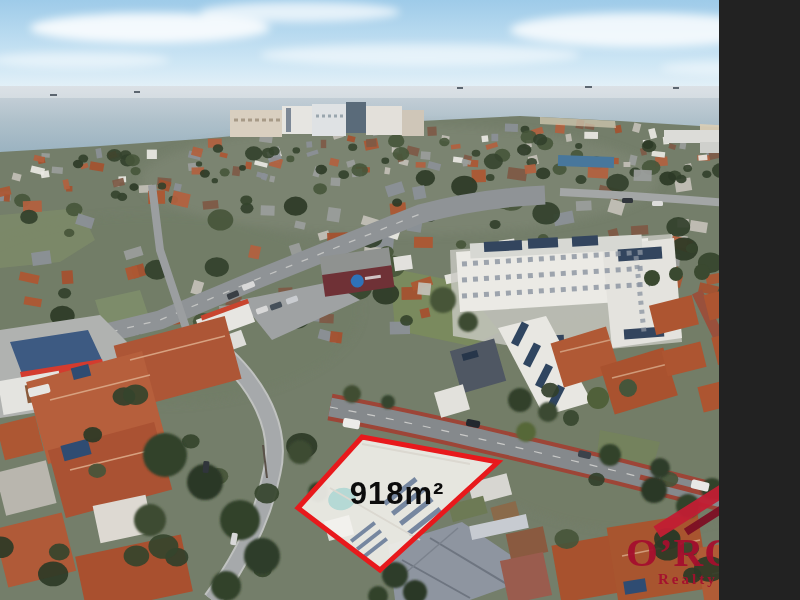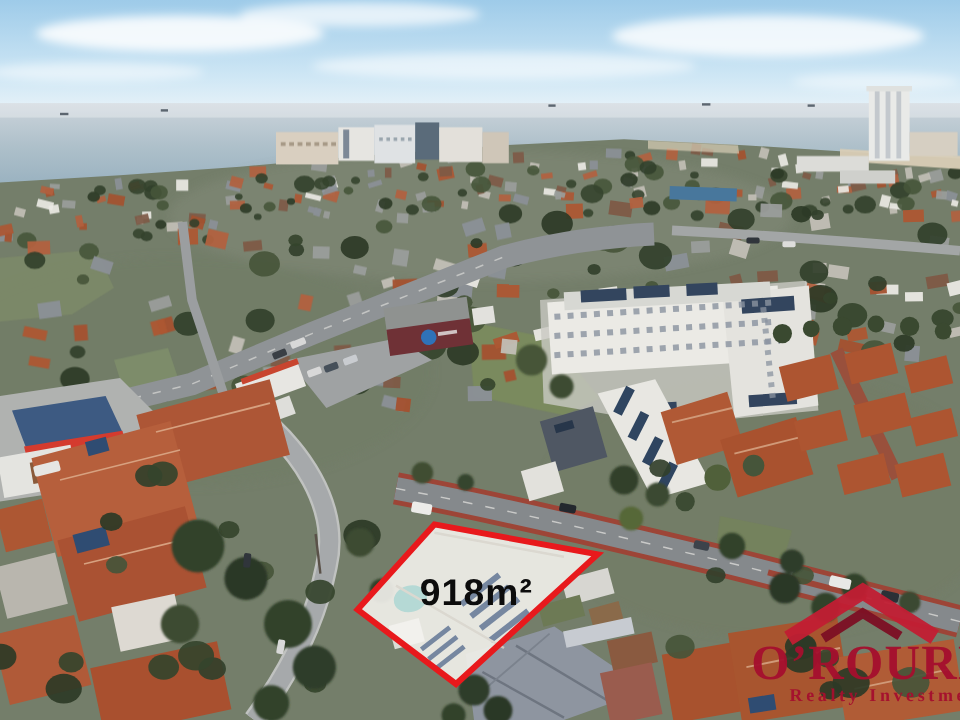--- a/index.html
+++ b/index.html
@@ -1,16 +1,16 @@
 <!DOCTYPE html>
 <html><head>
 <meta charset="utf-8">
 <style>
   html,body{margin:0;padding:0;background:#222;}
-  .stage{position:relative;width:800px;height:600px;overflow:hidden;background:#747e6a;}
+  .stage{position:relative;width:719px;height:600px;overflow:hidden;background:#747e6a;}
   .stage svg{display:block;}
   #scene text{font-family:"Liberation Sans",sans-serif;}
   #scene text.brand-text{font-family:"Liberation Serif",serif;}
   .area-label{font-weight:bold;font-size:31px;letter-spacing:1px;}
   .brand-name{font-weight:bold;font-size:41px;letter-spacing:1px;}
   .brand-tagline{font-weight:bold;font-size:15px;letter-spacing:3px;}
 </style>
 </head>
 <body>
 

